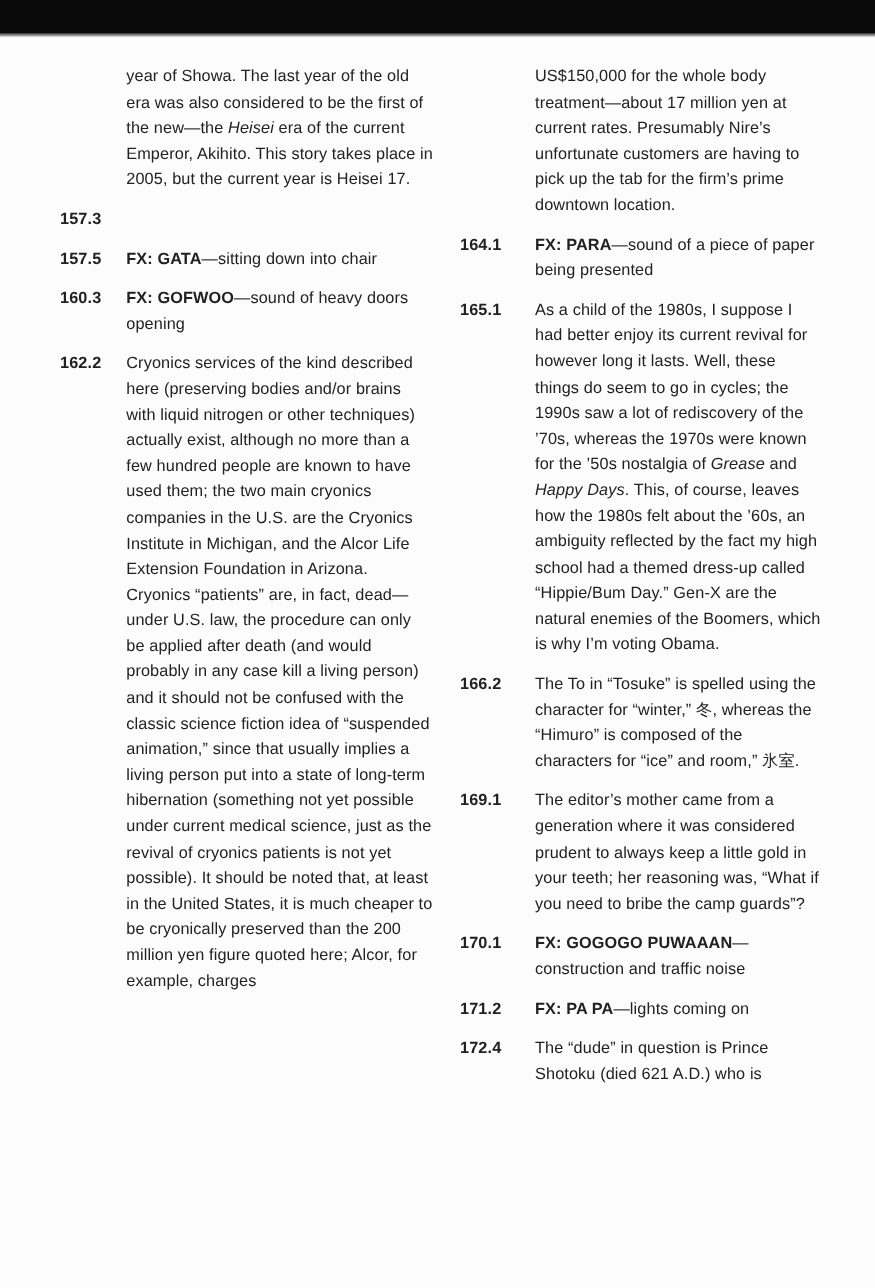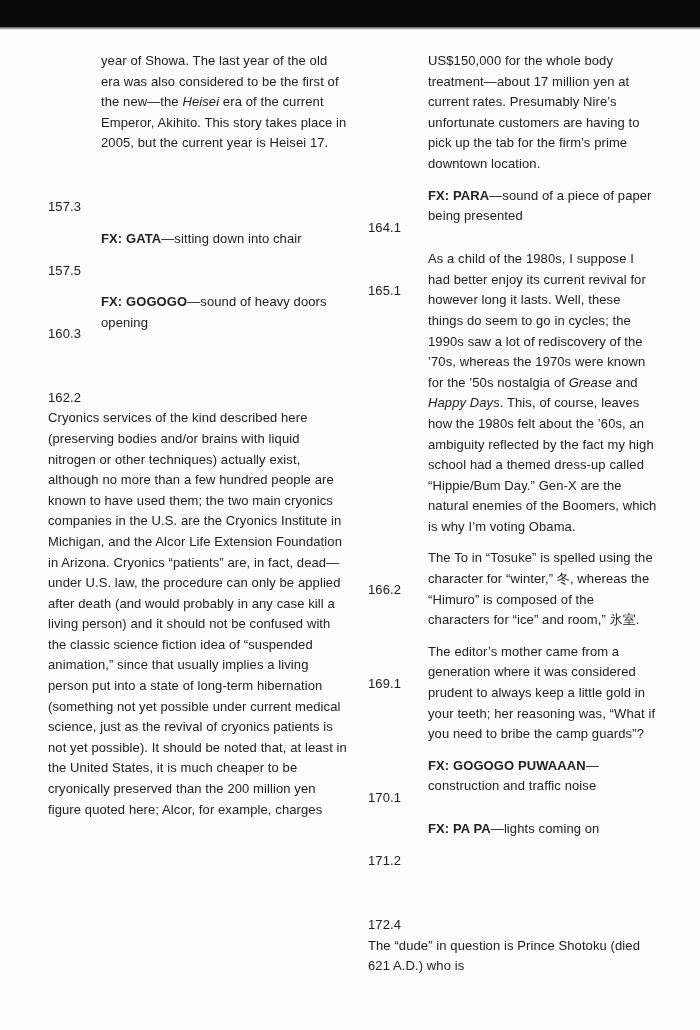--- a/index.html
+++ b/index.html
@@ -42,27 +42,26 @@
   .col-left  { width: 299px; }
   .col-right { width: 290px; }
   .note {
     display: flex;
     align-items: flex-start;
     margin-bottom: 11px;
     font-size: 13px;
     line-height: 20.6px;
     letter-spacing: 0.1px;
   }
-  .note:last-child { margin-bottom: 0; flex-direction: column; }
+  .note:last-child { margin-bottom: 0; }
   .num {
     flex: none;
     width: 45px;
     margin-right: 8px;
-    font-weight: normal;
-    margin-top: 32px;
+    font-weight: bold;
   }
   .col-right .num {
     width: 46px;
     margin-right: 14px;
   }
   .txt { flex: 1; text-align: left; }
   .seg-b { font-weight: bold; }
   .seg-i { font-style: italic; }
   .seg-r { font-weight: normal; font-style: normal; }
 </style>
@@ -85,21 +84,21 @@
         <div class="num">157.3</div>
       </div>
 
       <div class="note">
         <div class="num">157.5</div>
         <div class="txt"><span class="seg-b">FX: GATA</span><span class="seg-r">—sitting down into chair</span></div>
       </div>
 
       <div class="note">
         <div class="num">160.3</div>
-        <div class="txt"><span class="seg-b">FX: GOGOGO</span><span class="seg-r">—sound of heavy doors opening</span></div>
+        <div class="txt"><span class="seg-b">FX: GOFWOO</span><span class="seg-r">—sound of heavy doors opening</span></div>
       </div>
 
       <div class="note">
         <div class="num">162.2</div>
         <div class="txt"><span class="seg-r">Cryonics services of the kind described here (preserving bodies and/or brains with liquid nitrogen or other techniques) actually exist, although no more than a few hundred people are known to have used them; the two main cryonics companies in the U.S. are the Cryonics Institute in Michigan, and the Alcor Life Extension Foundation in Arizona. Cryonics “patients” are, in fact, dead—under U.S. law, the procedure can only be applied after death (and would probably in any case kill a living person) and it should not be confused with the classic science fiction idea of “suspended animation,” since that usually implies a living person put into a state of long-term hibernation (something not yet possible under current medical science, just as the revival of cryonics patients is not yet possible). It should be noted that, at least in the United States, it is much cheaper to be cryonically preserved than the 200 million yen figure quoted here; Alcor, for example, charges</span></div>
       </div>
 
     </div>
 
     <div class="col col-right">

